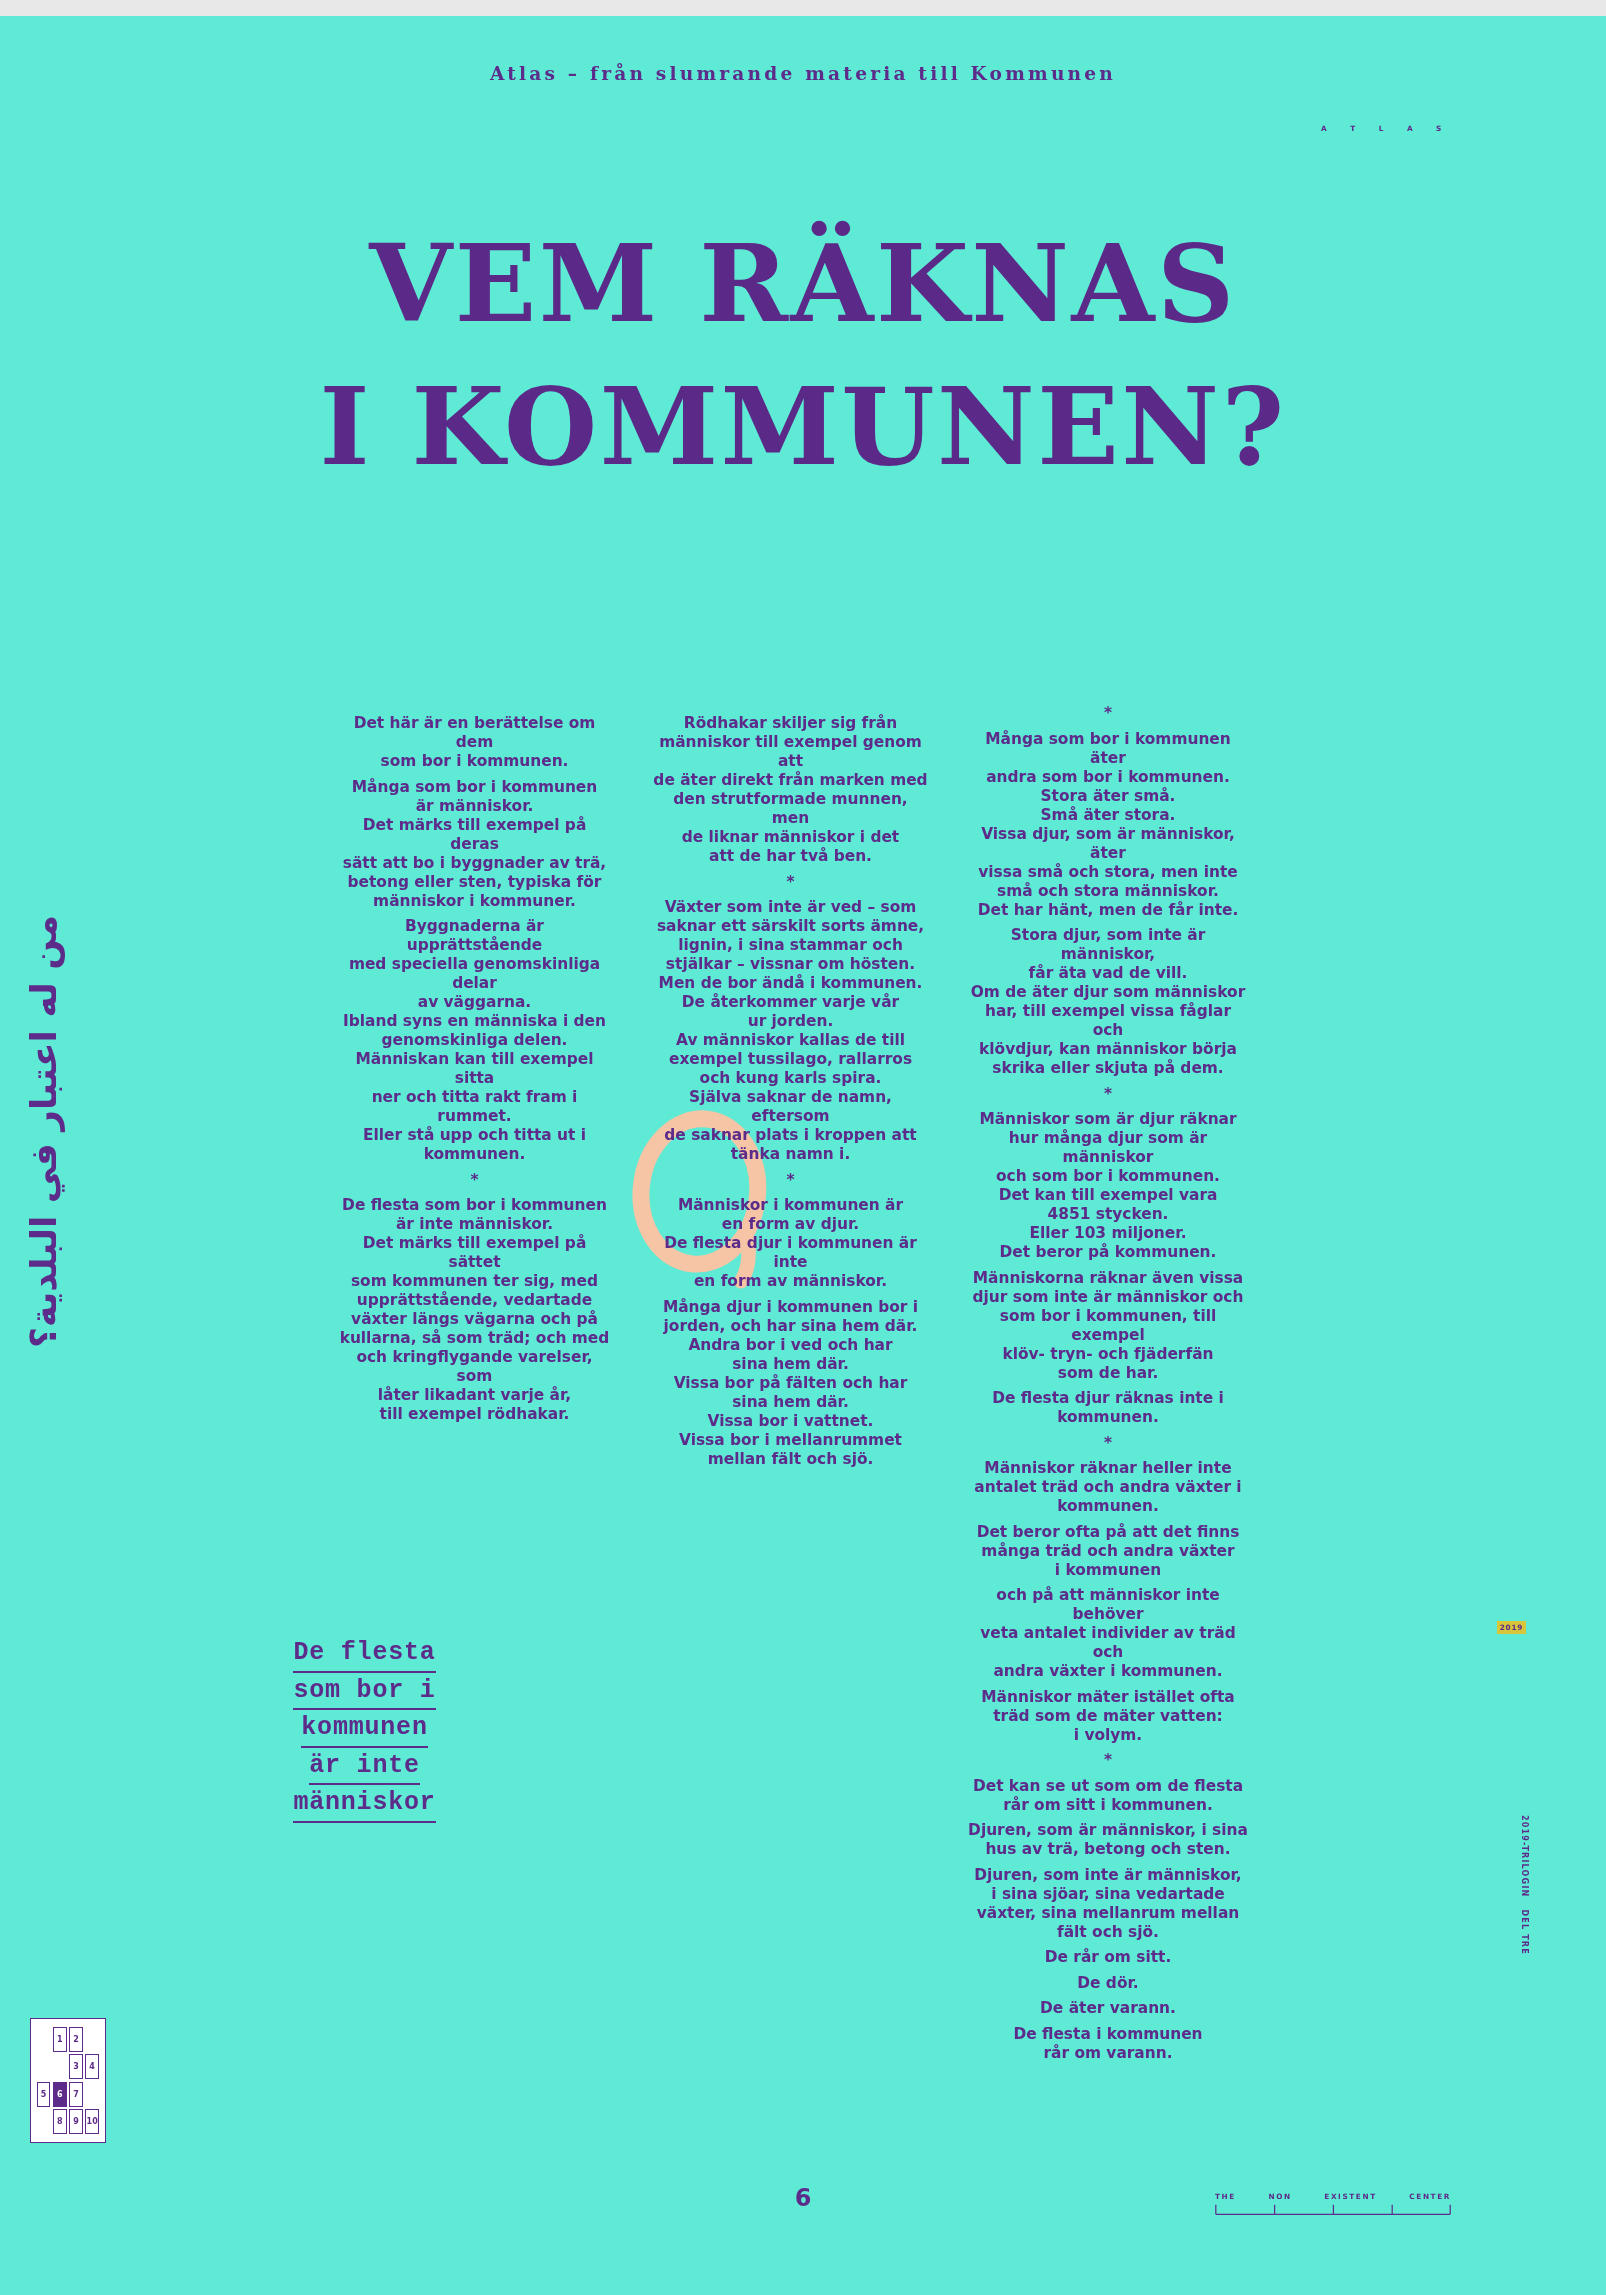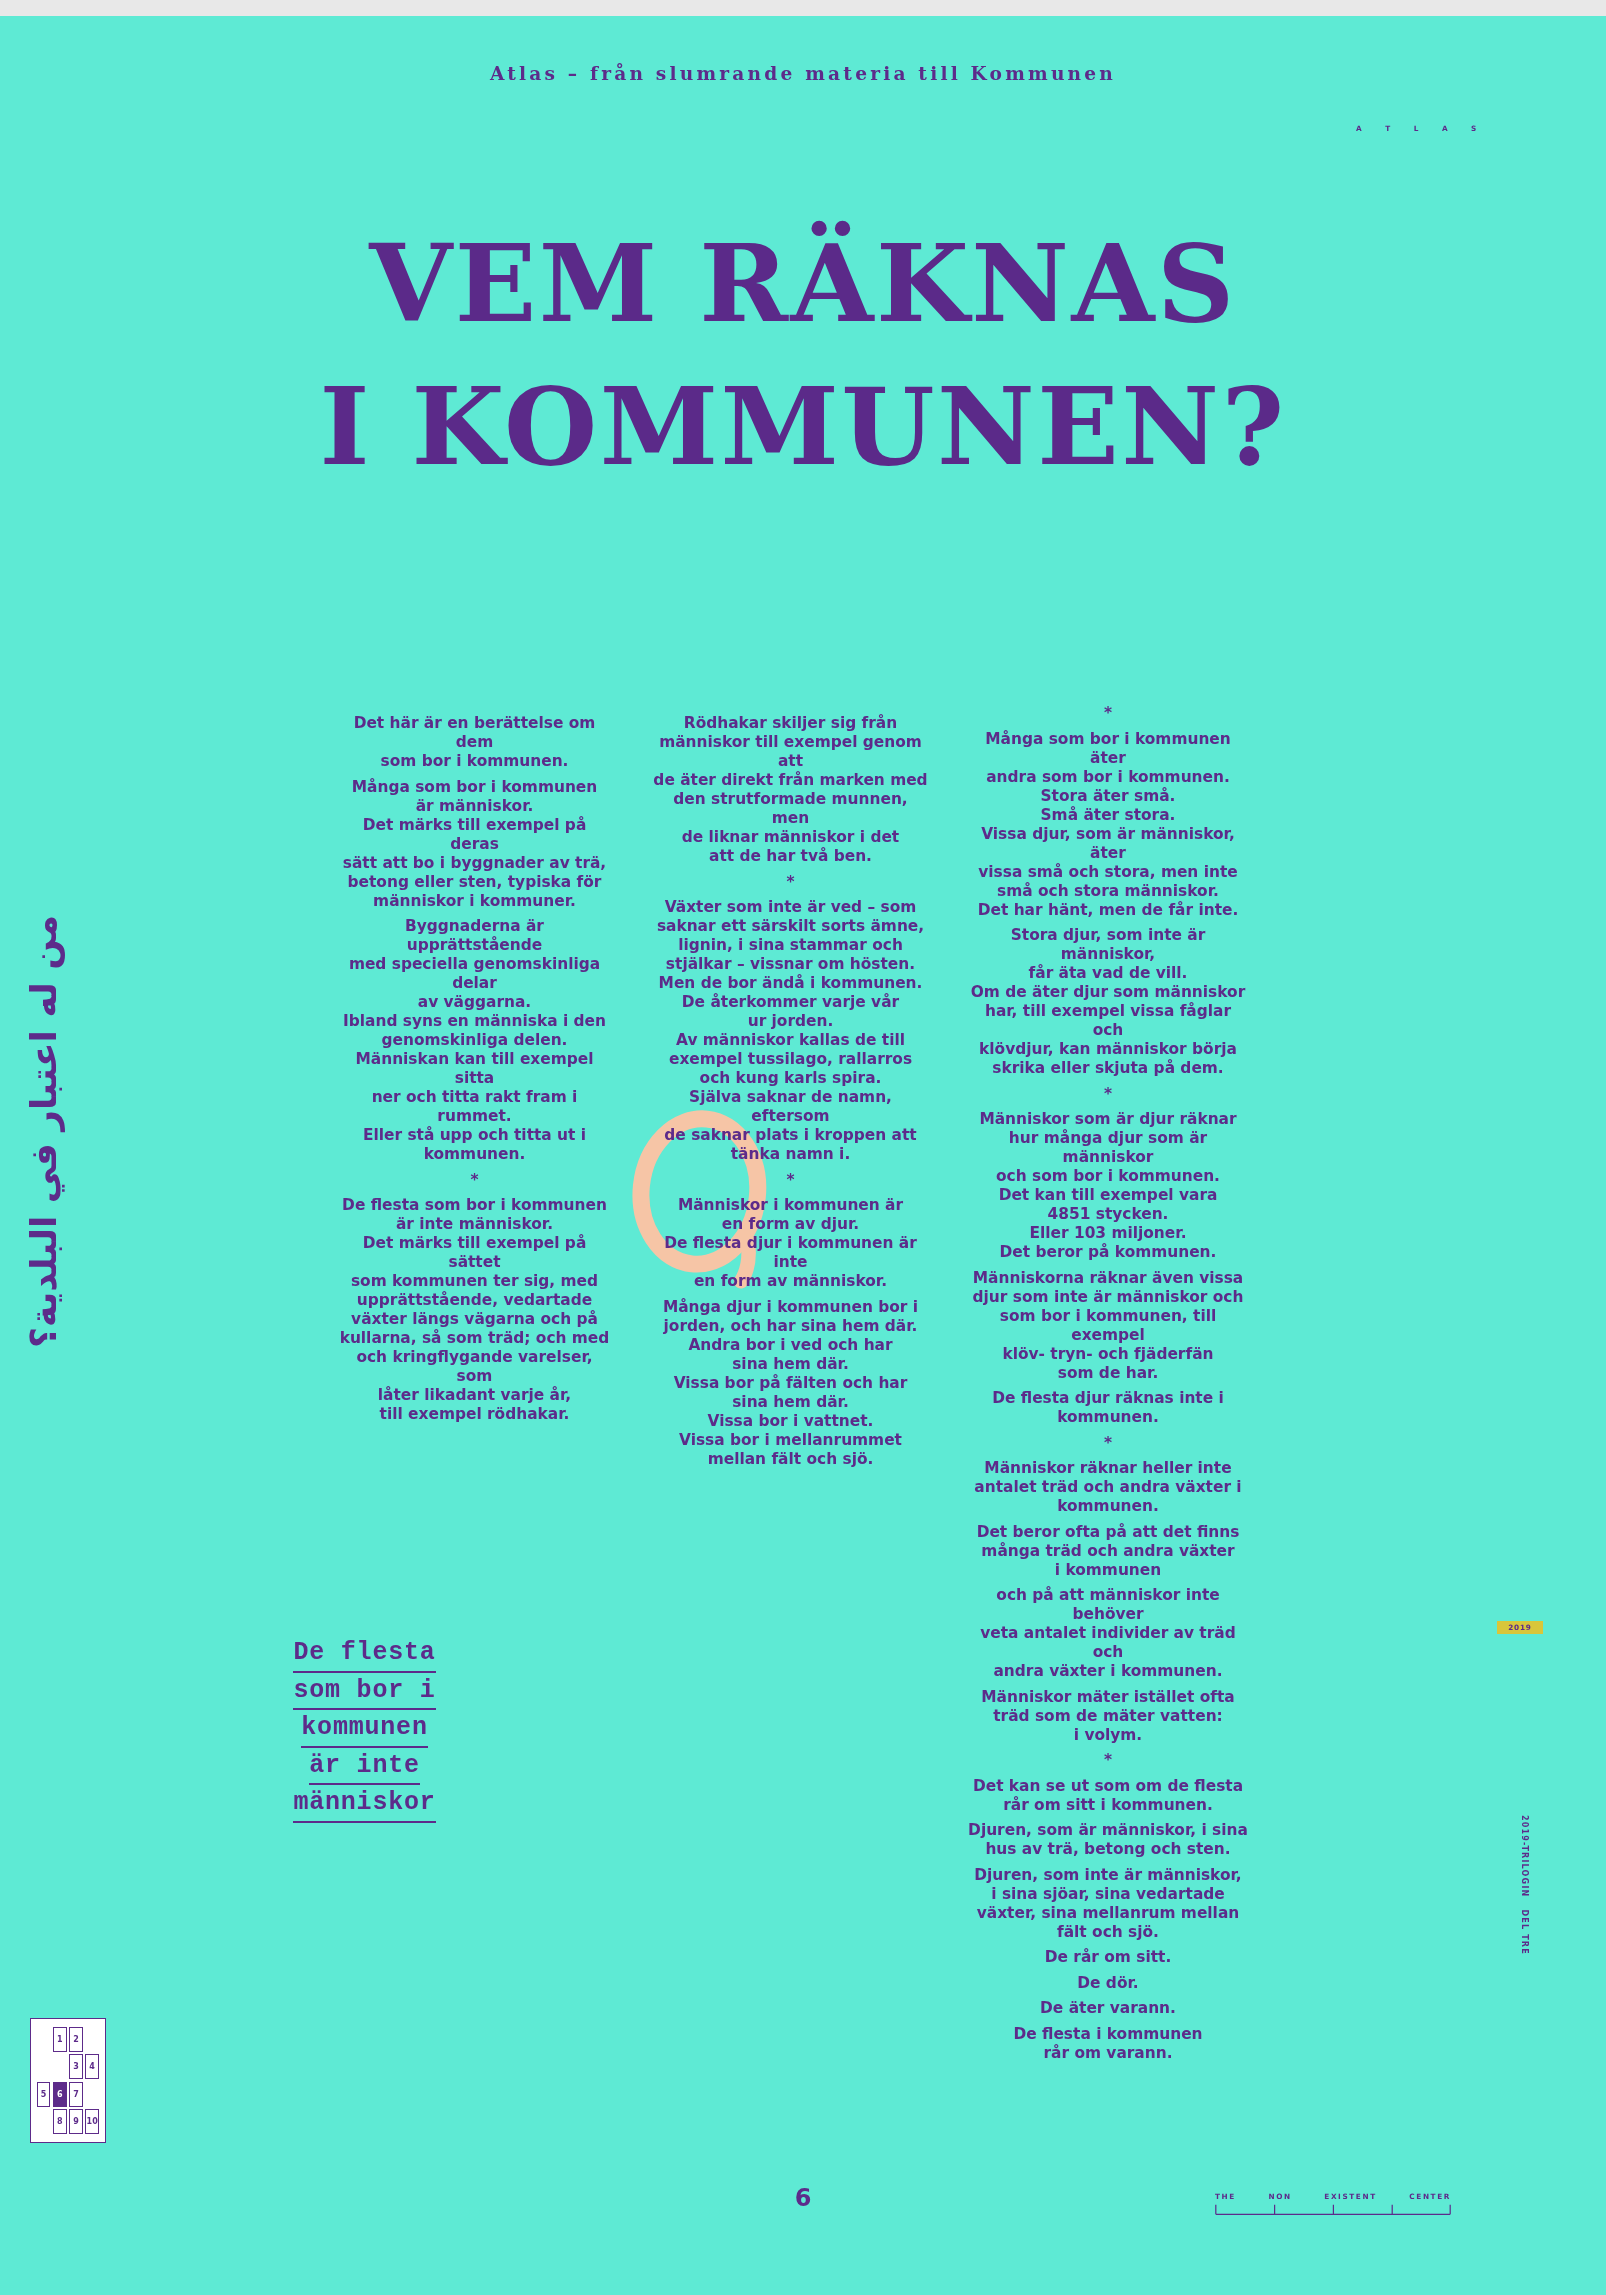--- a/index.html
+++ b/index.html
@@ -8,21 +8,21 @@
     margin:16px auto;overflow:hidden;
     font-family:"DejaVu Sans", sans-serif;color:#5d2b8a;
   }
   
   .header{
     position:absolute;top:47px;left:0;width:100%;text-align:center;
     font-family:"DejaVu Serif", serif;font-weight:700;font-size:18.6px;
     letter-spacing:3.2px;color:#5d2b8a;
   }
   .atlas-letters{
-    position:absolute;top:108px;left:1356px;width:138px;
+    position:absolute;top:108px;left:1321px;width:138px;
     font-size:7.3px;font-weight:700;letter-spacing:10.5px;color:#5d2b8a;
   }
   
   .title{
     position:absolute;top:196px;left:0;width:100%;margin:0;
     text-align:center;font-family:"DejaVu Serif", serif;font-weight:700;
     font-size:107px;line-height:143px;letter-spacing:2.4px;color:#5b2a89;
   }
   .title span{display:block;}
   
@@ -51,21 +51,21 @@
   .para{white-space:pre-line;margin:0 0 6.5px 0;}
   .para.star{margin:0 0 6.5px 0;}
   
   .pullquote{
     position:absolute;left:259px;top:1619px;width:211px;text-align:center;
     font-size:25px;line-height:32px;font-weight:700;letter-spacing:0.8px;color:#5d2b8a;
   }
   .pullquote .uline{display:inline-block;border-bottom:2.4px solid #5d2b8a;padding-bottom:1.6px;font-family:Liberation Mono, monospace;}
   
   .badge2019{
-    position:absolute;left:1497px;top:1605px;width:46px;height:13px;
+    position:absolute;left:1497px;top:1605px;width:29px;height:13px;
     background:#d8c63a;color:#5d2b8a;font-size:7.3px;font-weight:700;
     display:flex;align-items:center;justify-content:center;letter-spacing:0.8px;
   }
   
   .spine{
     position:absolute;left:1529px;top:1799px;transform:rotate(90deg);
     transform-origin:0 0;white-space:pre;font-size:8px;font-weight:700;
     letter-spacing:1.2px;color:#5d2b8a;
   }
   

